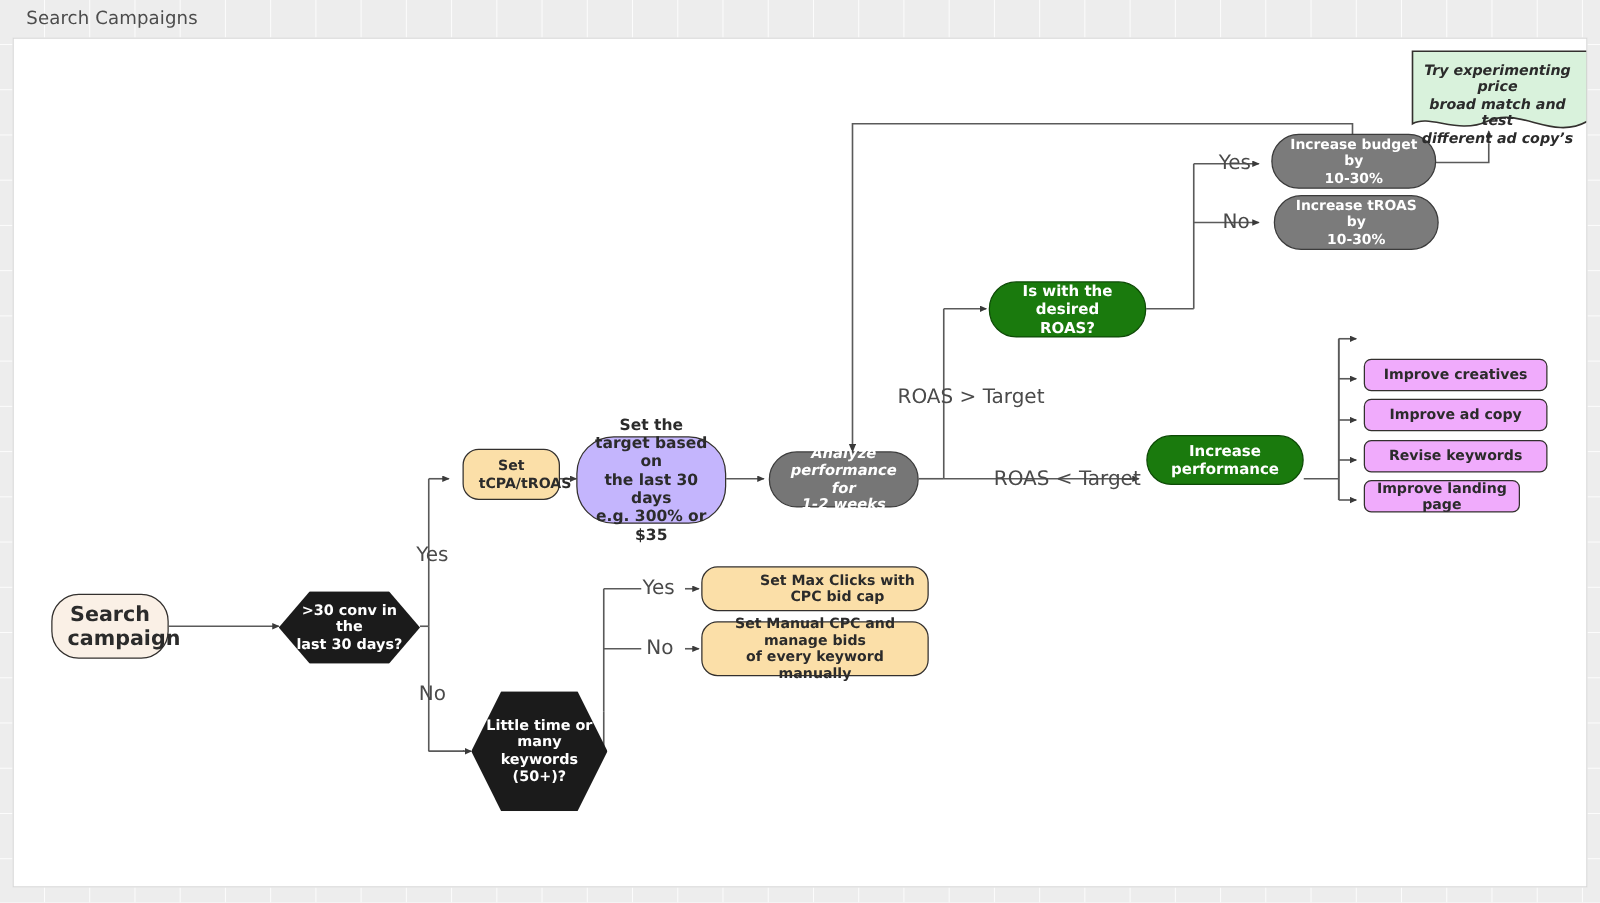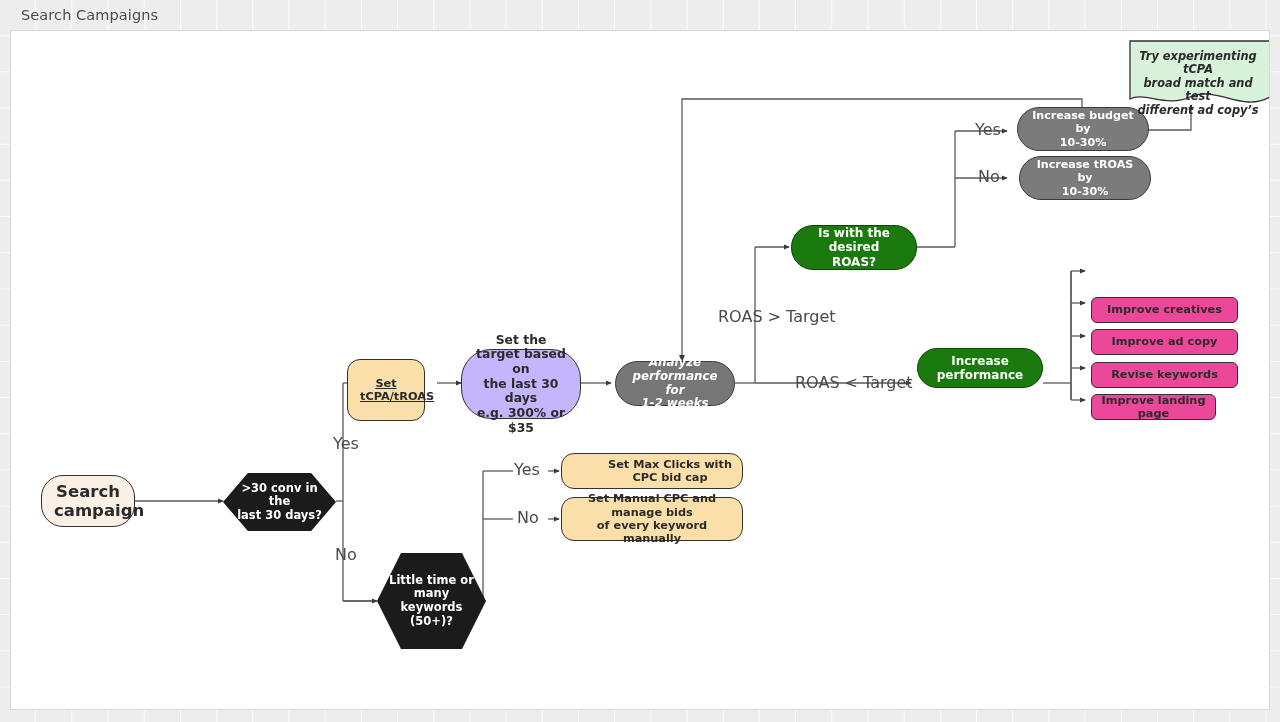--- a/index.html
+++ b/index.html
@@ -65,22 +65,22 @@
   }
   .n-greydark{
     border-radius:24px;background:#7b7b7b;border:1.4px solid #3b3b3b;
     color:#ffffff;font-size:11.1px;
   }
   .n-greendark{
     border-radius:22px;background:#1a7a0d;border:1.4px solid #0d4a06;
     color:#ffffff;font-size:12px;
   }
   .n-pink{
-    border-radius:6px;background:#ec4899;border:1.3px solid #33302e;
-    color:#2b2b2b;font-size:11.3px;margin-top:10px;
+    border-radius:6px;background:#f0abfc;border:1.3px solid #33302e;
+    color:#2b2b2b;font-size:11.3px;
   }
   .n-note{
     background:transparent;color:#2b2b2b;font-size:11.4px;
     font-style:italic;font-weight:bold;
   }
   .note-wrap{position:absolute;}
   .note-wrap .note-txt{
     position:absolute;left:0;top:0;width:100%;height:100%;
     display:flex;align-items:flex-start;justify-content:center;
     padding-top:11px;box-sizing:border-box;
@@ -171,21 +171,21 @@
       </span>
   </div>
 
   <div class="node n-hex" style="left:212px;top:442px;width:113px;height:58px;">
     <span>
         <span>&gt;30 conv in the</span>
         <span>last 30 days?</span>
       </span>
   </div>
 
-  <div class="node n-orange" style="left:336px;top:328px;width:78px;height:62px;text-decoration:underline;">
+  <div class="node n-orange" style="left:359px;top:328px;width:78px;height:41px;">
     <span>
         <span>Set</span>
         <span>tCPA/tROAS</span>
       </span>
   </div>
 
   <div class="node n-greenlight" style="left:450px;top:318px;width:120px;height:70px;">
     <span>
         <span>Set the target based on</span>
         <span>the last 30 days</span>
@@ -220,21 +220,21 @@
         <span>10-30%</span>
       </span>
   </div>
 
   <div class="note-wrap" style="left:1113px;top:8px;width:148px;height:68px;">
     <svg width="148" height="68" viewBox="0 0 148 68">
       <path d="M6,2 L146,2 L146,58 C118,74 92,46 66,58 C42,69 20,52 6,60 Z" fill="#d9f2dc" stroke="#33302e" stroke-width="1.3"></path>
     </svg>
     <div class="node n-note note-txt">
       <span>
-          <span>Try experimenting tCPA</span>
+          <span>Try experimenting price</span>
           <span>broad match and test</span>
           <span>different ad copy’s</span>
         </span>
     </div>
   </div>
 
   <div class="node n-greendark" style="left:906px;top:317px;width:126px;height:40px;">
     <span>Increase performance</span>
   </div>
 

